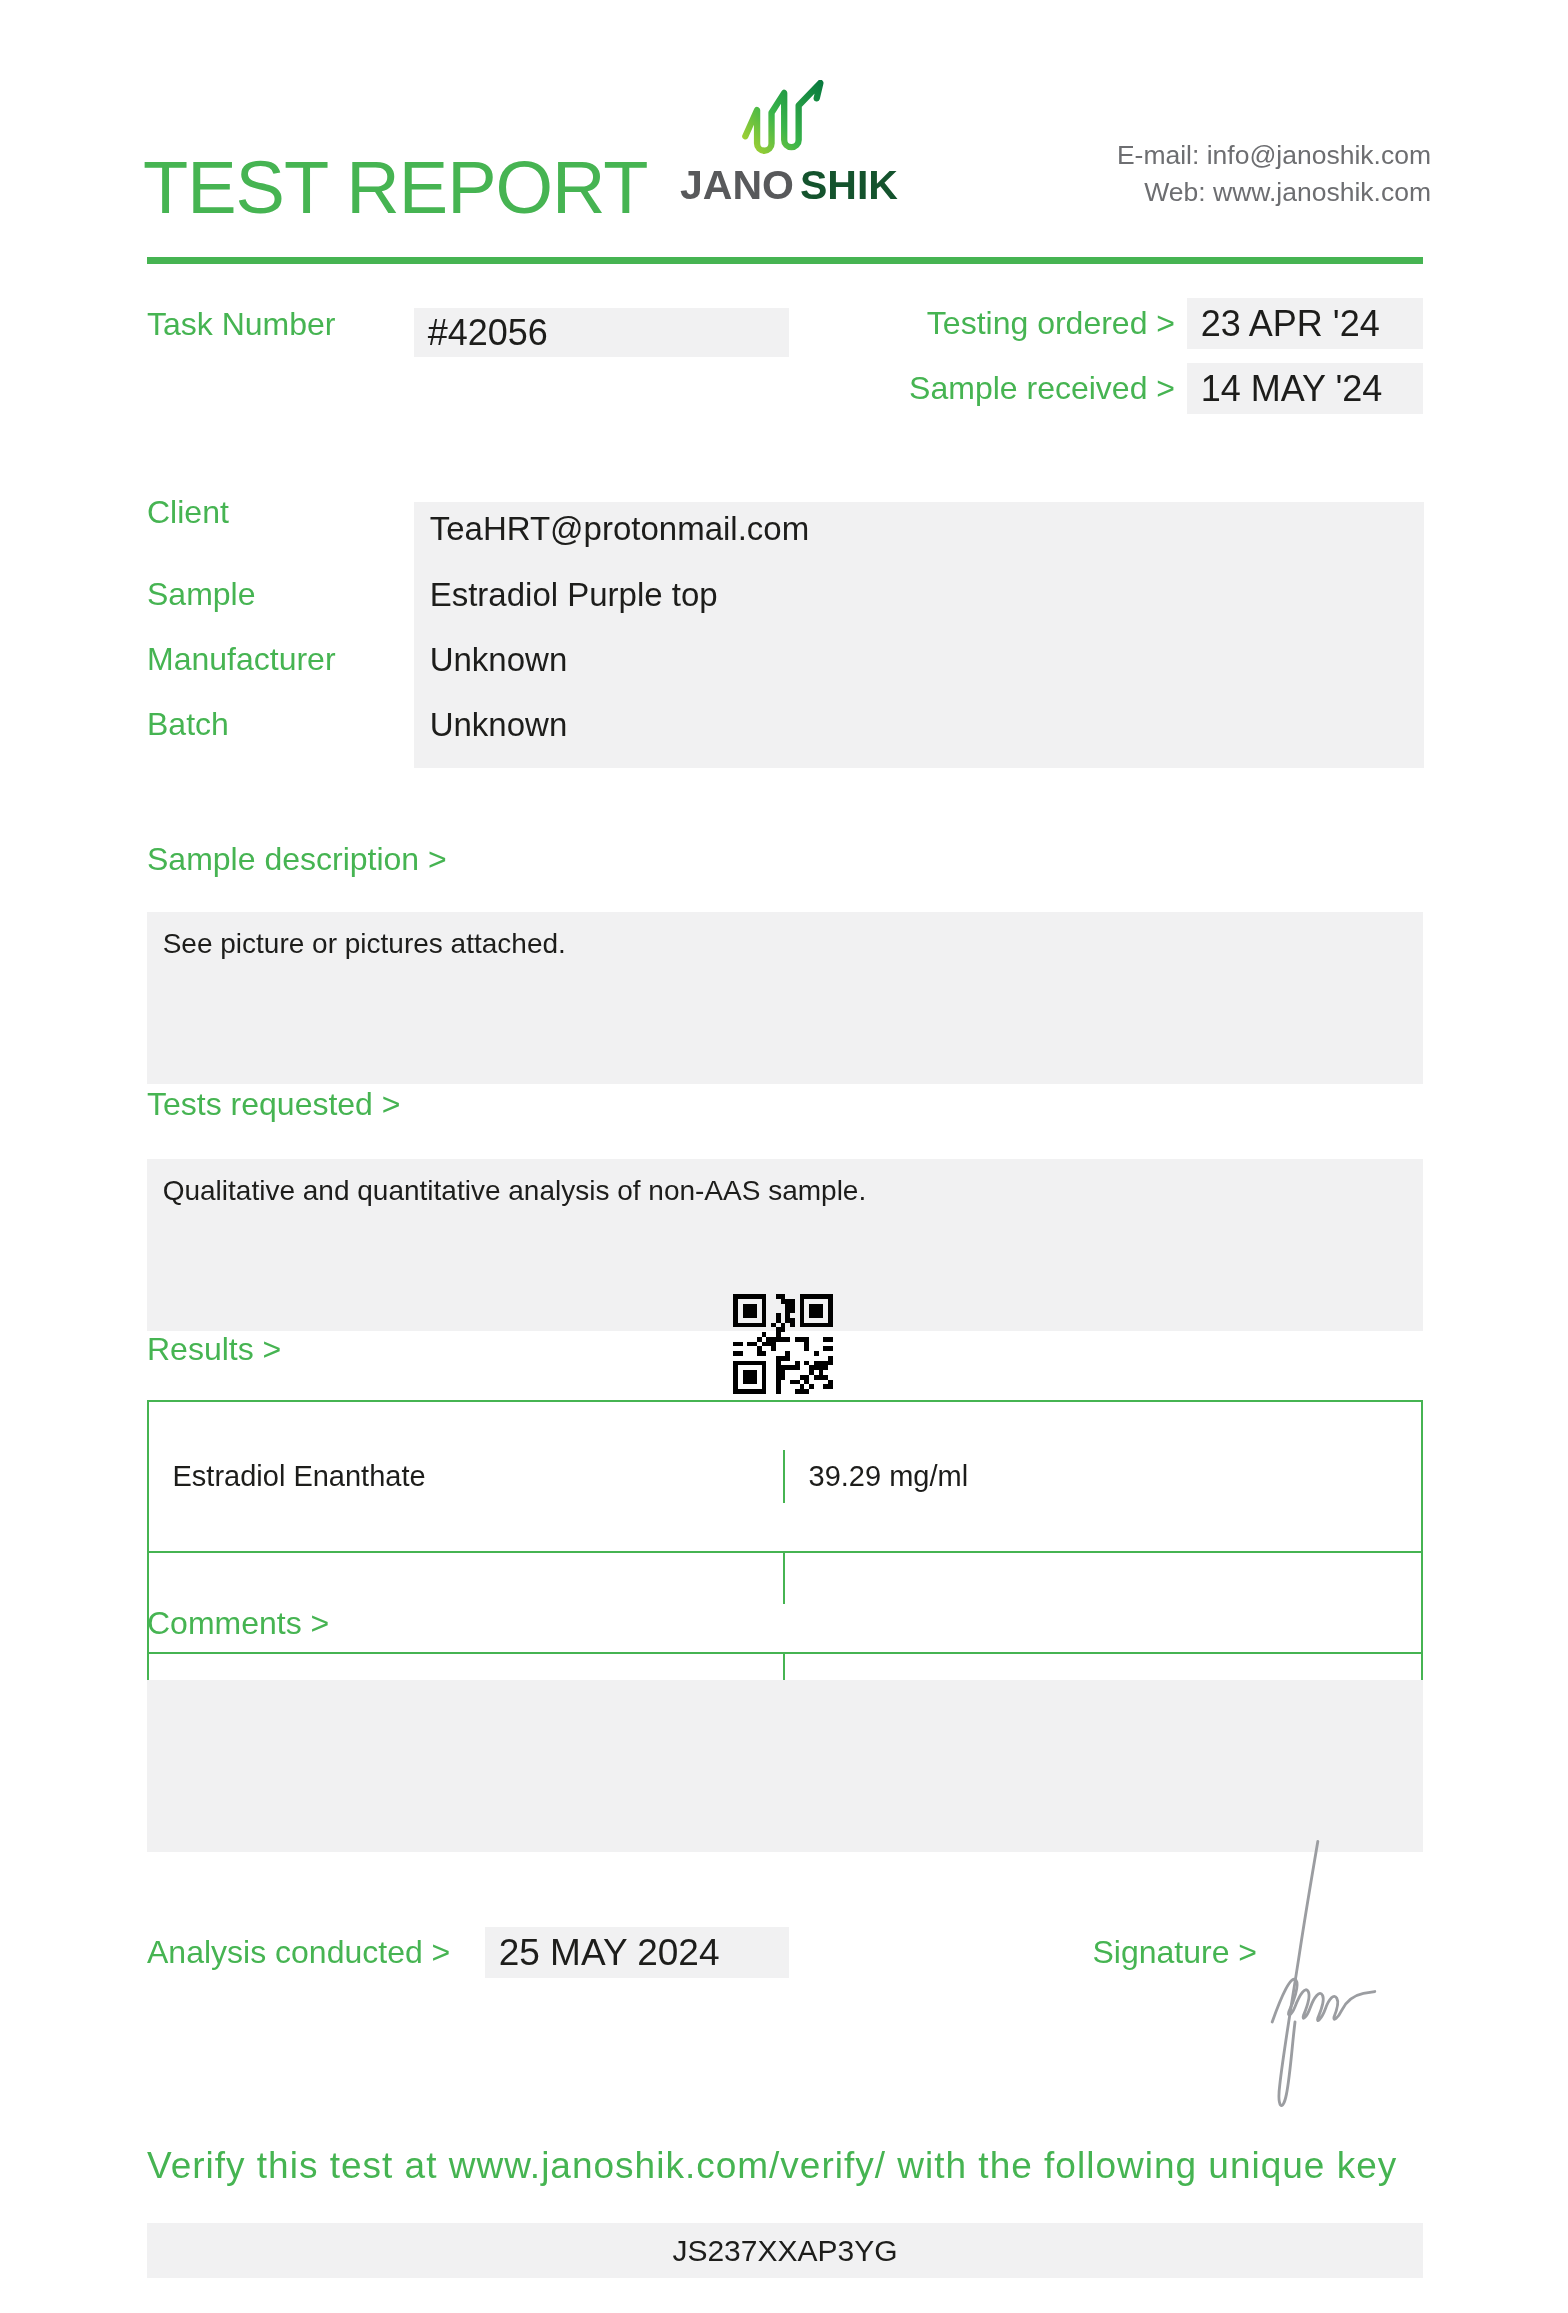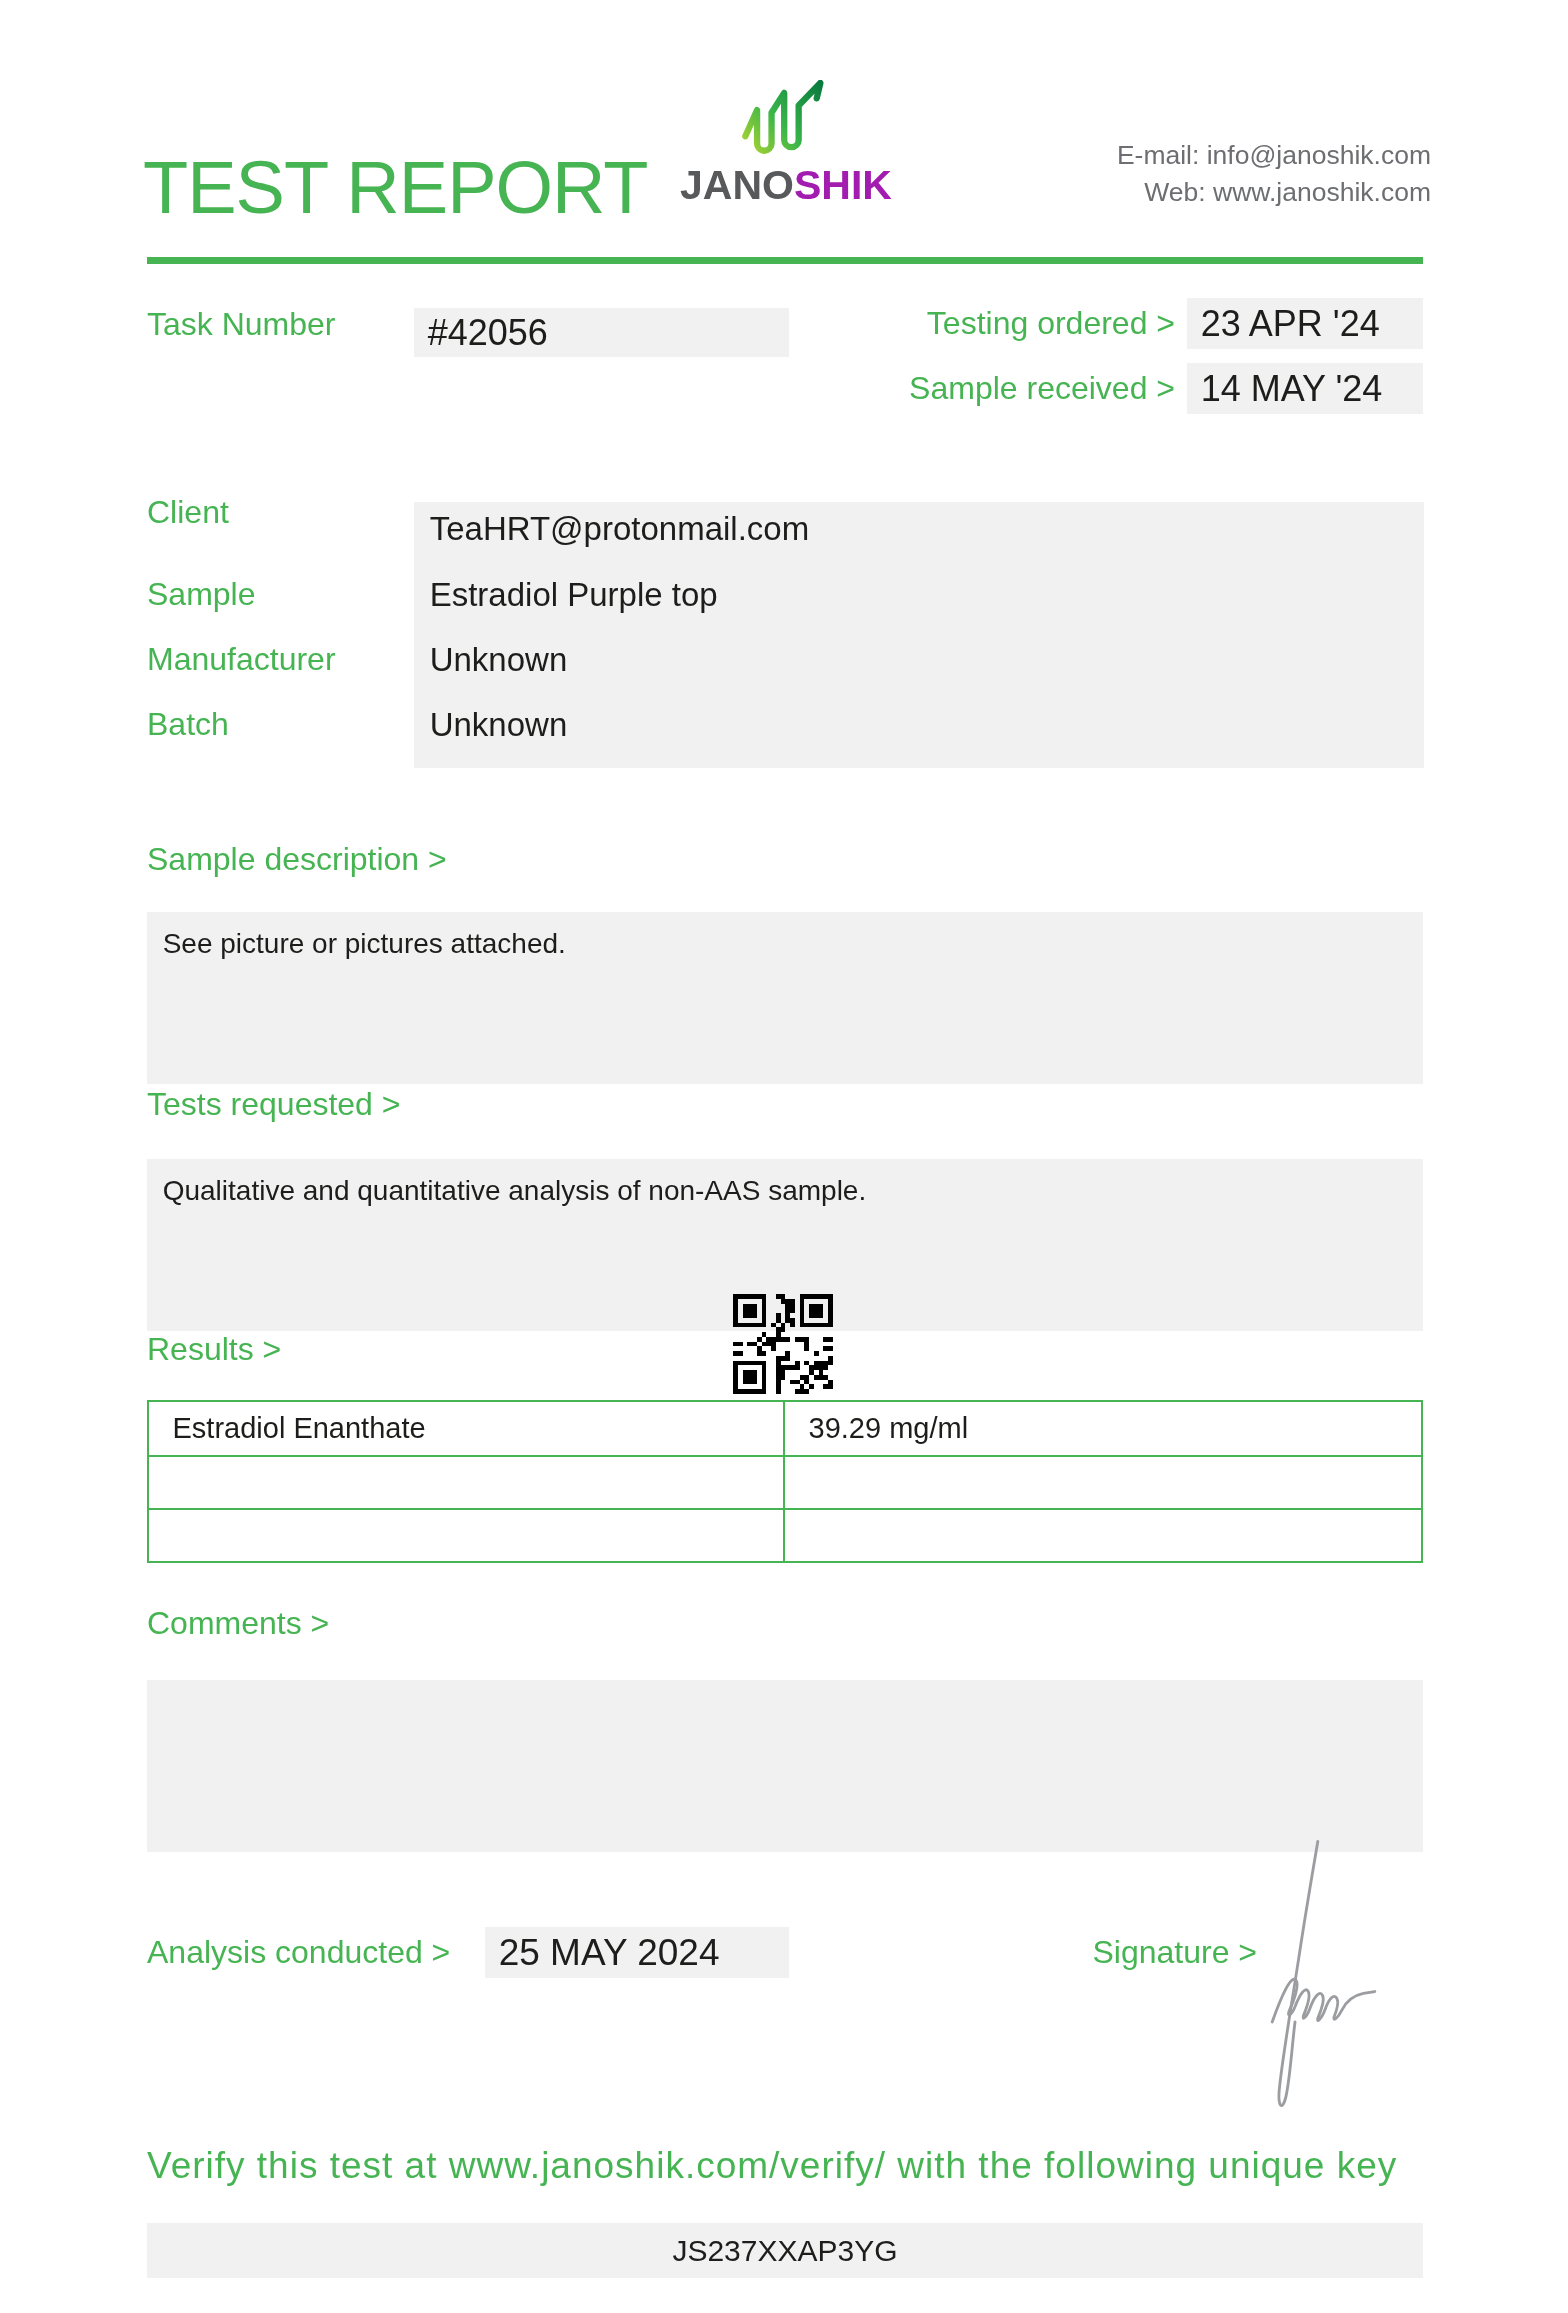--- a/index.html
+++ b/index.html
@@ -13,21 +13,21 @@
   *{margin:0;padding:0;box-sizing:border-box;}
   body{background:#fff;font-family:"Liberation Sans",sans-serif;}
   .page{position:relative;width:1568px;height:2313px;background:#ffffff;overflow:hidden;color:var(--dark);}
 
   
   .title{position:absolute;left:143px;top:145px;font-size:74px;letter-spacing:-1px;color:var(--g);white-space:nowrap;}
   .logo{position:absolute;left:680px;top:80px;width:212px;text-align:center;}
   .logo svg{display:block;margin:0 auto;}
   .logo-text{font-size:41px;font-weight:bold;letter-spacing:0px;margin-top:2px;white-space:nowrap;}
   .logo-text .jano{color:var(--logogray);}
-  .logo-text .shik{color:#a21caf;}
+  .logo-text .shik{color:#14532d;margin-left:6px;}
   .contact{position:absolute;right:137px;top:137px;text-align:right;font-size:26.5px;line-height:37px;color:var(--contact);white-space:nowrap;}
   .rule{position:absolute;left:147px;top:257px;width:1276px;height:6.9px;background:var(--g);}
 
   
   .glabel{position:absolute;color:var(--g);font-size:32px;white-space:nowrap;}
   .valbox{position:absolute;background:var(--box);white-space:nowrap;overflow:hidden;}
   .heading{position:absolute;left:147px;color:var(--g);font-size:32px;white-space:nowrap;}
   .bigbox{position:absolute;left:147px;width:1276px;height:172px;background:var(--box);font-size:28px;padding:15.7px 19.6px 0 15.7px;}
 
   
@@ -44,21 +44,21 @@
   .info-box{left:414px;width:1010px;height:70px;font-size:33px;line-height:53px;padding-left:15.7px;}
 
   
   .sd-heading{top:841px;}
   .sd-box{top:912px;}
   .tr-heading{top:1086px;}
   .tr-box{top:1159px;}
   .qr{position:absolute;left:733px;top:1294px;width:100px;height:100px;}
   .res-heading{top:1331px;}
   .rtable{position:absolute;left:147px;top:1400px;width:1276px;border:2.9px solid var(--g);}
-  .rrow{display:flex;height:53px;border-top:2.9px solid var(--g);}
+  .rrow{display:flex;height:53px;border-top:2.9px solid var(--g);margin-top:48px;}
   .rrow:first-child{border-top:none;}
   .cell{font-size:29px;line-height:53px;padding-left:23.5px;white-space:nowrap;overflow:hidden;}
   .c1{width:636px;border-right:2.9px solid var(--g);}
   .c2{flex:1;}
   .cm-heading{top:1605px;}
   .cm-box{top:1680px;}
 
   
   .an-label{left:147px;top:1927px;line-height:51px;}
   .an-box{left:485px;top:1927px;width:304px;height:51px;font-size:37px;line-height:51px;padding-left:13.7px;}

